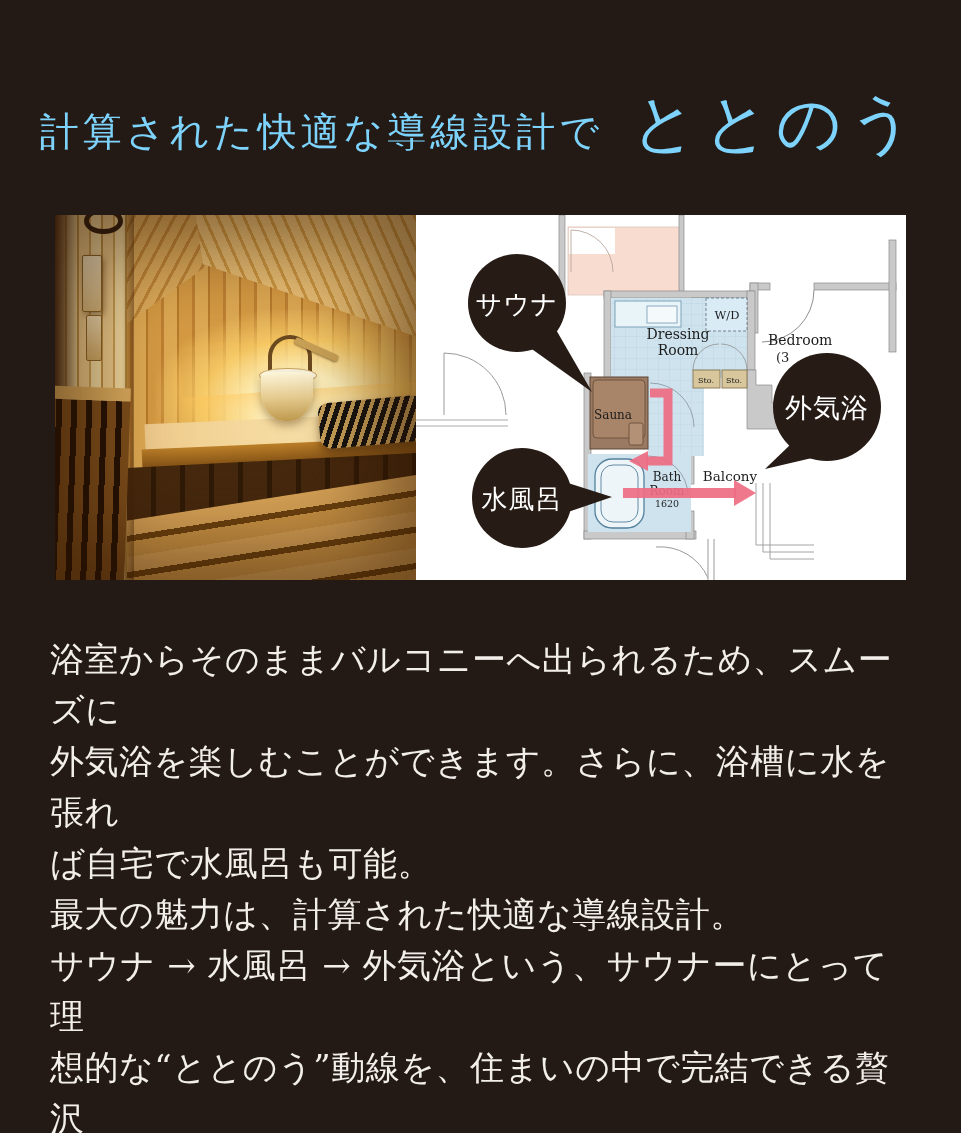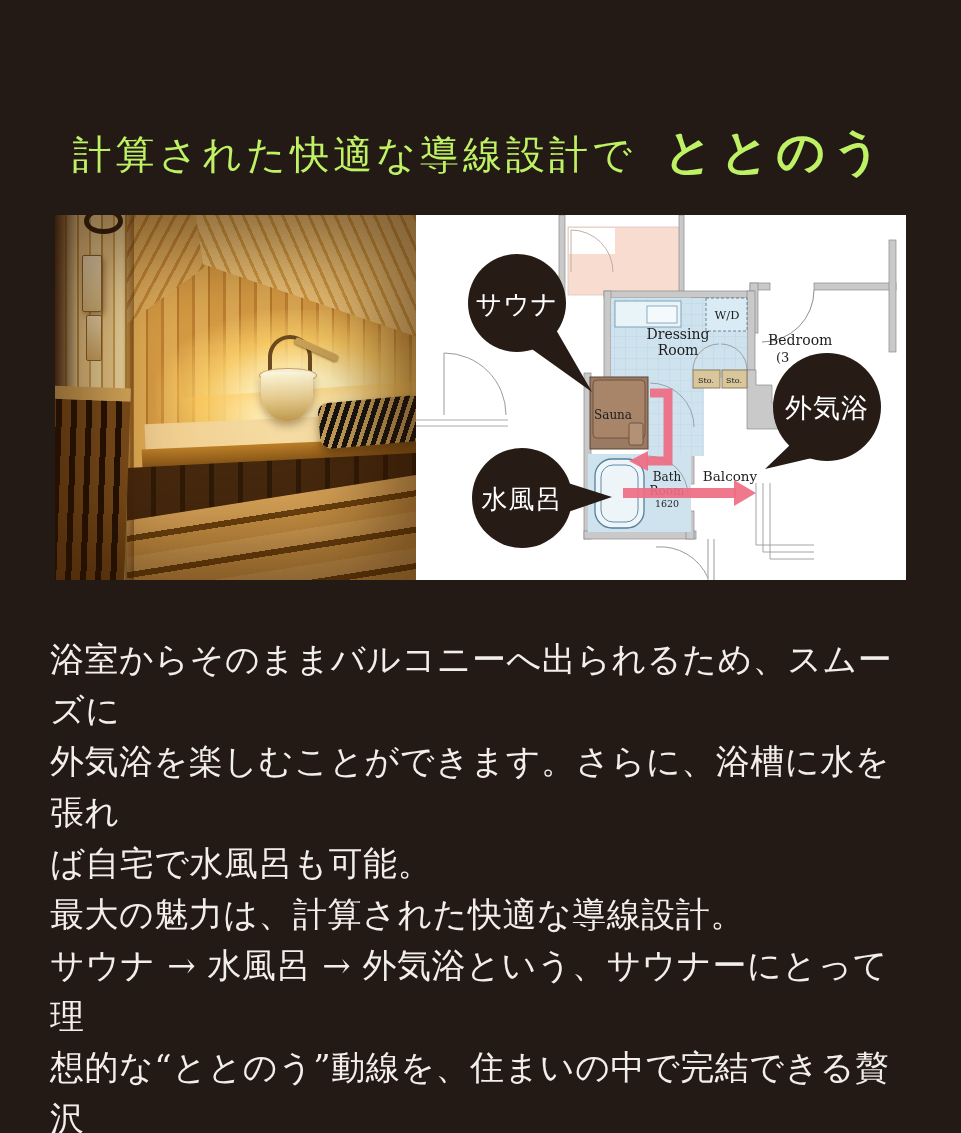--- a/index.html
+++ b/index.html
@@ -5,24 +5,24 @@
   html,body{margin:0;padding:0;background:#231a15;}
   .canvas{
     position:relative;width:961px;height:1133px;margin:0 auto;
     background:#231a15;overflow:hidden;
     font-family:"DejaVu Serif","Liberation Serif",serif;
   }
   
   .title{
     position:absolute;top:80px;left:0;right:0;
     display:flex;justify-content:center;align-items:baseline;
-    color:#bef264;white-space:nowrap;gap:28px;
+    color:#7dd3fc;white-space:nowrap;gap:28px;
   }
   .title-main{font-size:39px;letter-spacing:4px;font-weight:500;}
-  .title-em{font-size:48px;letter-spacing:7px;font-weight:700;margin-top:40px;}
+  .title-em{font-size:64px;letter-spacing:7px;font-weight:400;}
   
   .photo{
     position:absolute;left:55px;top:215px;width:361px;height:365px;
     overflow:hidden;background:#c1832d;
   }
   .photo *{position:absolute;}
   .ph-backwall{
     inset:0;
     background:repeating-linear-gradient(90deg,#d79c44 0 13px,#c08233 13px 16px,#e0ab54 16px 29px,#b97c2c 29px 31px);
   }

